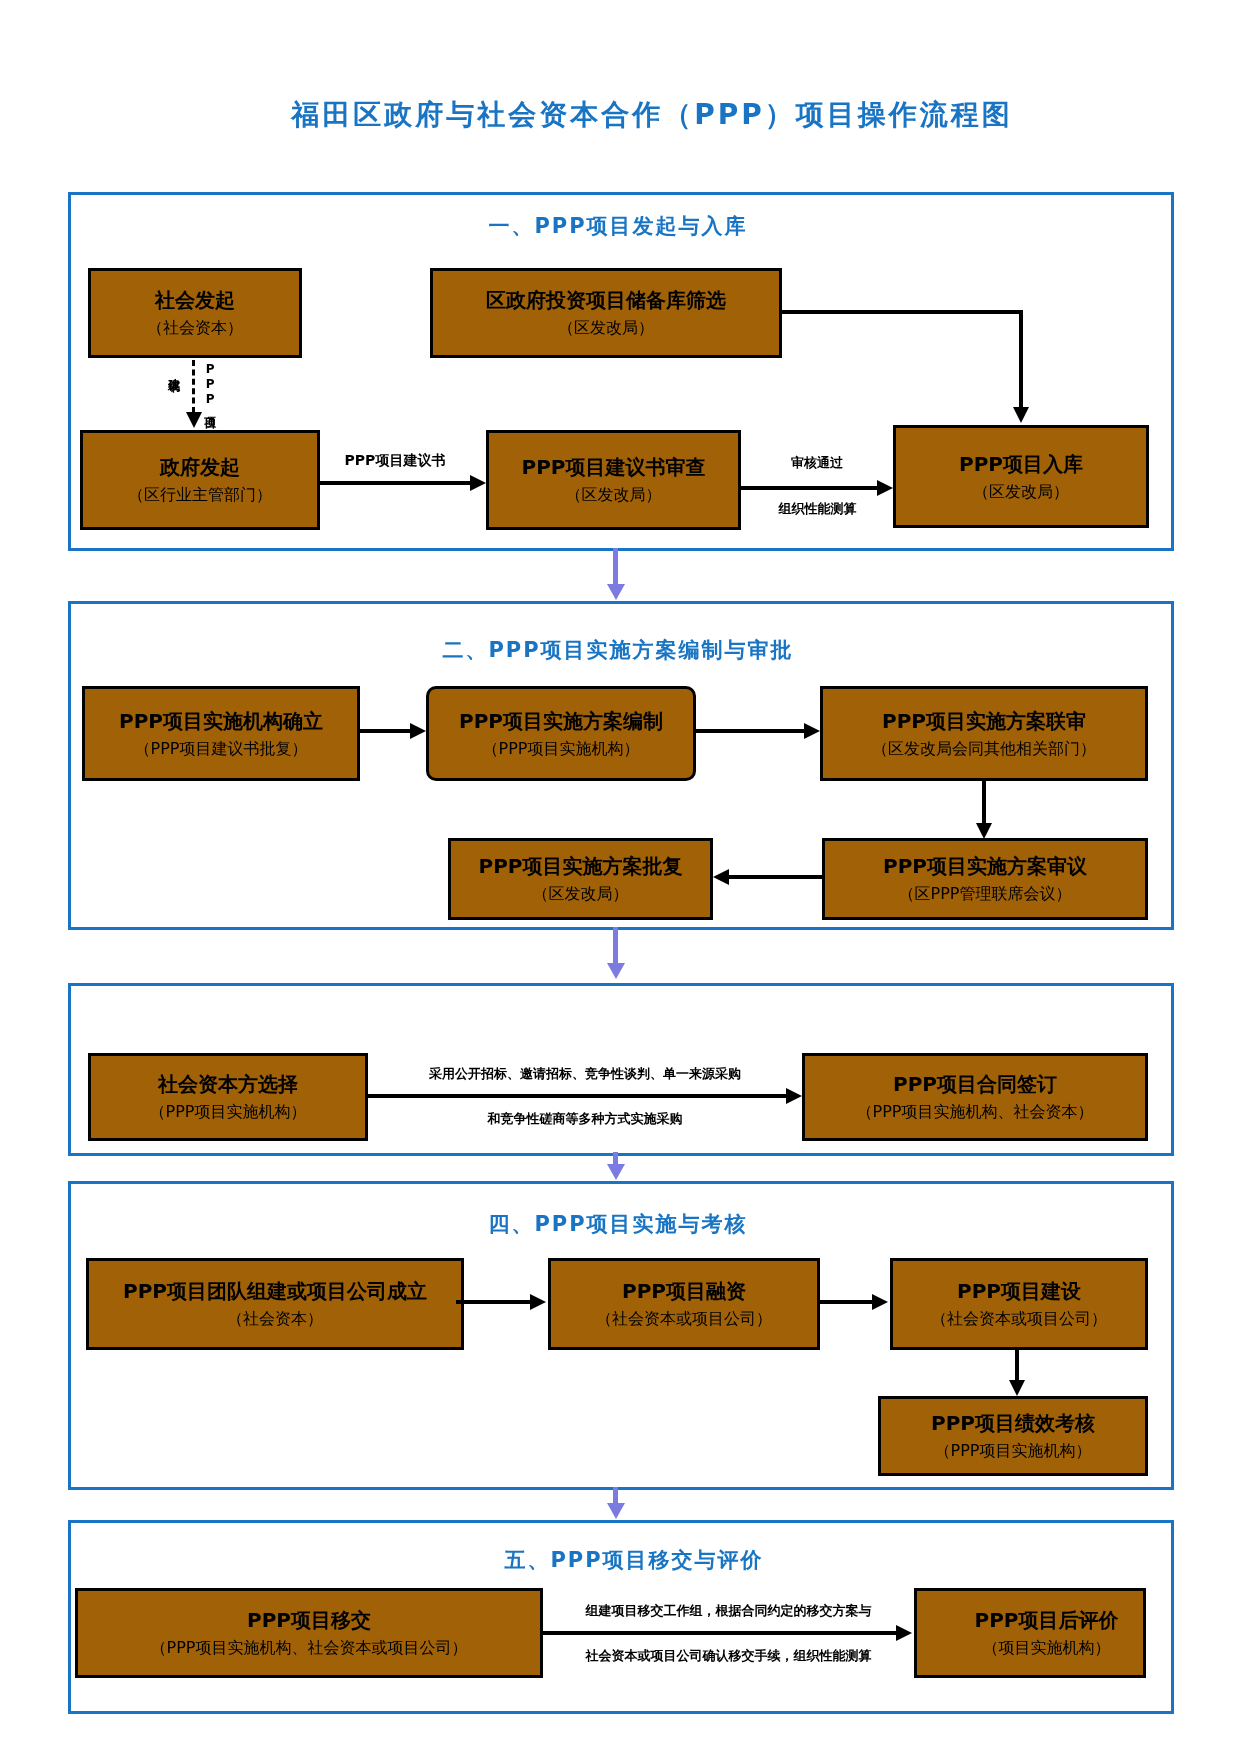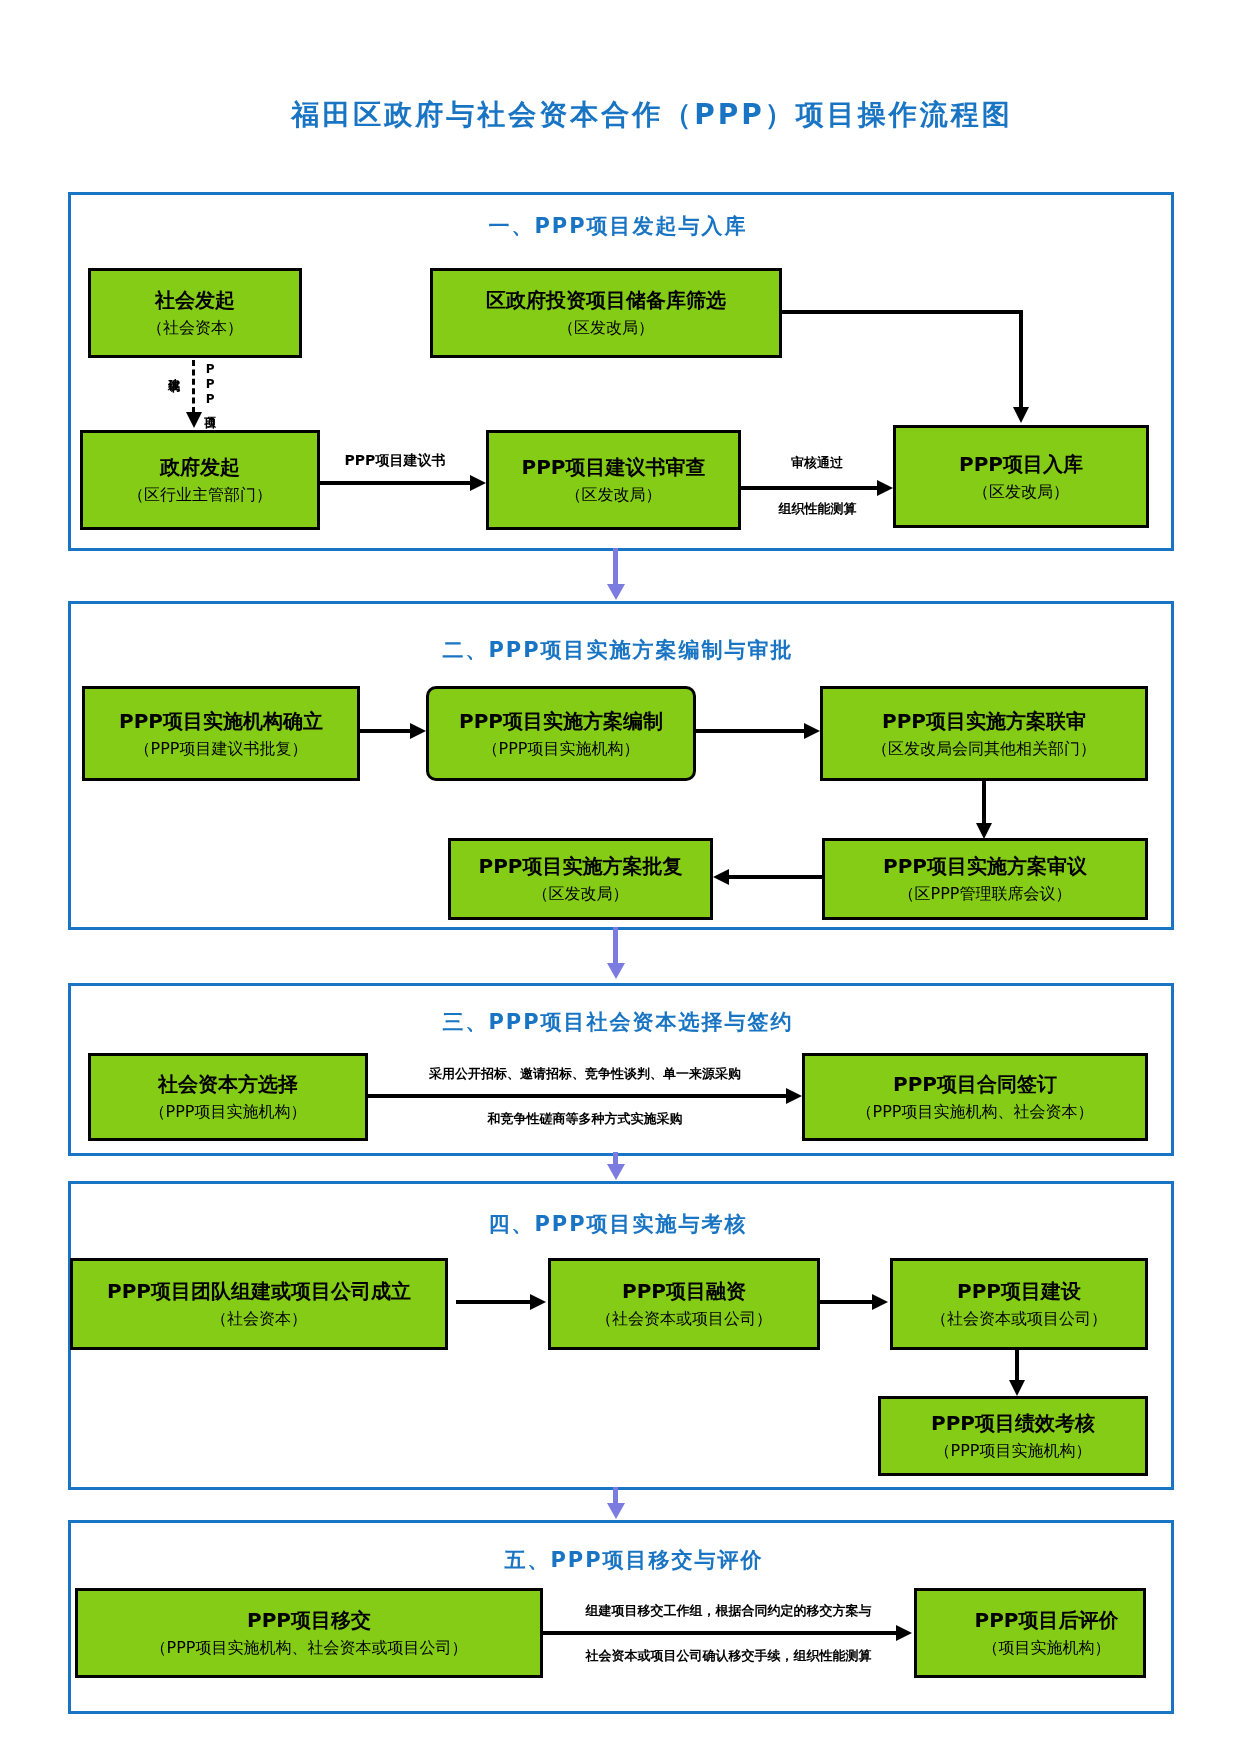--- a/index.html
+++ b/index.html
@@ -11,21 +11,21 @@
   body{font-family:"DejaVu Sans","Liberation Sans",sans-serif;color:#000;}
   .canvas{position:relative;width:1240px;height:1754px;background:#fff;margin:0 auto;overflow:hidden;}
 
   .page-title{position:absolute;left:0;top:96px;width:1240px;text-align:center;
     font-size:28px;font-weight:bold;color:var(--blue);letter-spacing:3px;padding-left:32px;}
 
   .panel{position:absolute;border:3px solid var(--blue);background:#fff;}
   .sec-header{position:absolute;text-align:center;font-size:21px;font-weight:bold;
     color:var(--blue);letter-spacing:2px;}
 
-  .fbox{position:absolute;border:3px solid var(--ink);background:#84cc16;
+  .fbox{position:absolute;border:3px solid var(--ink);background:#a16207;
     display:flex;flex-direction:column;align-items:center;justify-content:center;
     gap:7px;text-align:center;padding:2px 4px;box-sizing:border-box;}
   .bt{font-weight:bold;font-size:20px;line-height:1.15;white-space:nowrap;}
   .bs{font-size:16px;line-height:1.1;white-space:nowrap;}
 
   .hline{position:absolute;height:4px;background:var(--ink);}
   .vline{position:absolute;width:4px;background:var(--ink);}
   .vdash{position:absolute;width:0;border-left:3px dashed var(--ink);}
   .head-r{position:absolute;width:0;height:0;border-top:8px solid transparent;
     border-bottom:8px solid transparent;border-left:16px solid var(--ink);}
@@ -132,21 +132,20 @@
 
   <div class="fbox" style="left:822px;top:838px;width:326px;height:82px;">
     <span class="bt">PPP项目实施方案审议</span>
     <span class="bs">（区PPP管理联席会议）</span>
   </div>
 
   <div class="pline" style="left:613px;top:927px;height:38px;"></div>
   <div class="phead-d" style="left:607px;top:963px;"></div>
 
   <div class="panel" style="left:68px;top:983px;width:1100px;height:167px;"></div>
-  <div class="sec-header" style="left:68px;top:1008px;width:1100px;">三、PPP项目社会资本选择与签约</div>
 
   <div class="fbox" style="left:88px;top:1053px;width:280px;height:88px;">
     <span class="bt">社会资本方选择</span>
     <span class="bs">（PPP项目实施机构）</span>
   </div>
 
   <div class="albl" style="left:368px;top:1065px;width:434px;">采用公开招标、邀请招标、竞争性谈判、单一来源采购</div>
   <div class="hline" style="left:368px;top:1094px;width:420px;"></div>
   <div class="head-r" style="left:786px;top:1088px;"></div>
   <div class="albl" style="left:368px;top:1110px;width:434px;">和竞争性磋商等多种方式实施采购</div>
@@ -155,21 +154,21 @@
     <span class="bt">PPP项目合同签订</span>
     <span class="bs">（PPP项目实施机构、社会资本）</span>
   </div>
 
   <div class="pline" style="left:613px;top:1152px;height:14px;"></div>
   <div class="phead-d" style="left:607px;top:1164px;"></div>
 
   <div class="panel" style="left:68px;top:1181px;width:1100px;height:303px;"></div>
   <div class="sec-header" style="left:68px;top:1210px;width:1100px;">四、PPP项目实施与考核</div>
 
-  <div class="fbox" style="left:70px;top:1258px;width:378px;height:92px;">
+  <div class="fbox" style="left:86px;top:1258px;width:378px;height:92px;">
     <span class="bt">PPP项目团队组建或项目公司成立</span>
     <span class="bs">（社会资本）</span>
   </div>
   <div class="hline" style="left:456px;top:1300px;width:76px;"></div>
   <div class="head-r" style="left:530px;top:1294px;"></div>
 
   <div class="fbox" style="left:548px;top:1258px;width:272px;height:92px;">
     <span class="bt">PPP项目融资</span>
     <span class="bs">（社会资本或项目公司）</span>
   </div>

